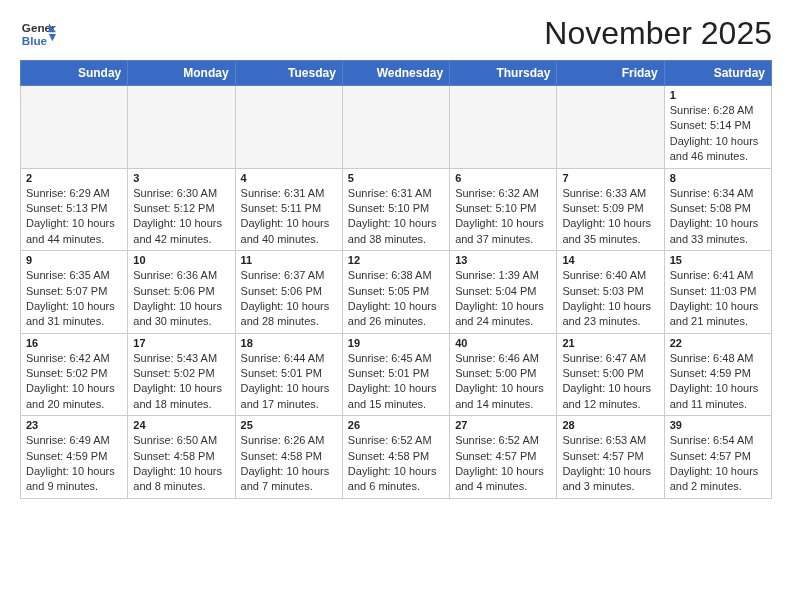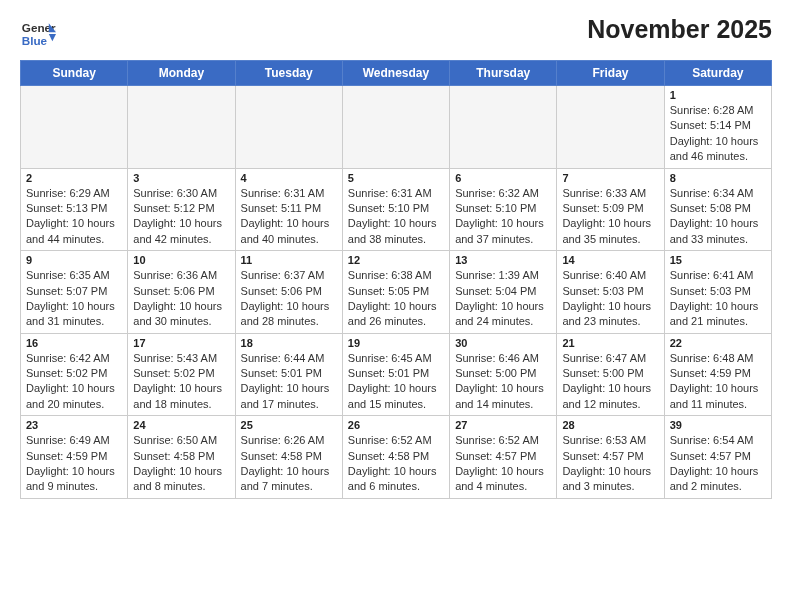--- a/index.html
+++ b/index.html
@@ -27,42 +27,42 @@
       gap: 4px;
     }
     .logo-icon {
       width: 36px;
       height: 36px;
     }
     .title-block {
       text-align: right;
     }
     .month-year {
-      font-size: 25px;
-      font-weight: bold;
+      font-size: 32px;
+      font-weight: normal;
       color: #222;
       line-height: 1.1;
     }
     .location {
       font-size: 14px;
       color: #444;
       margin-top: 2px;
     }
     .calendar {
       width: 100%;
       border-collapse: collapse;
       border: 1px solid #bbb;
     }
     .calendar th {
       background: #3a6bc4;
       color: #fff;
       font-size: 12px;
       font-weight: bold;
       padding: 5px 6px;
-      text-align: center;
+      text-align: right;
       border: 1px solid #5580cc;
     }
     .calendar td {
       vertical-align: top;
       border: 1px solid #ccc;
       padding: 3px 5px;
       font-size: 9.5px;
       color: #333;
       width: calc(100% / 7);
       min-height: 72px;
@@ -209,21 +209,21 @@
           </td>
           <td>
             <span class="day-num">14</span>
             <div class="day-info">Sunrise: 6:40 AM
 Sunset: 5:03 PM
 Daylight: 10 hours and 23 minutes.</div>
           </td>
           <td>
             <span class="day-num">15</span>
             <div class="day-info">Sunrise: 6:41 AM
-Sunset: 5:03 PM
+Sunset: 11:03 PM
 Daylight: 10 hours and 21 minutes.</div>
           </td>
         </tr>
         <tr>
           <td>
             <span class="day-num">16</span>
             <div class="day-info">Sunrise: 6:42 AM
 Sunset: 5:02 PM
 Daylight: 10 hours and 20 minutes.</div>
           </td>
@@ -239,21 +239,21 @@
 Sunset: 5:01 PM
 Daylight: 10 hours and 17 minutes.</div>
           </td>
           <td>
             <span class="day-num">19</span>
             <div class="day-info">Sunrise: 6:45 AM
 Sunset: 5:01 PM
 Daylight: 10 hours and 15 minutes.</div>
           </td>
           <td>
-            <span class="day-num">30</span>
+            <span class="day-num">40</span>
             <div class="day-info">Sunrise: 6:46 AM
 Sunset: 5:00 PM
 Daylight: 10 hours and 14 minutes.</div>
           </td>
           <td>
             <span class="day-num">21</span>
             <div class="day-info">Sunrise: 6:47 AM
 Sunset: 5:00 PM
 Daylight: 10 hours and 12 minutes.</div>
           </td>

